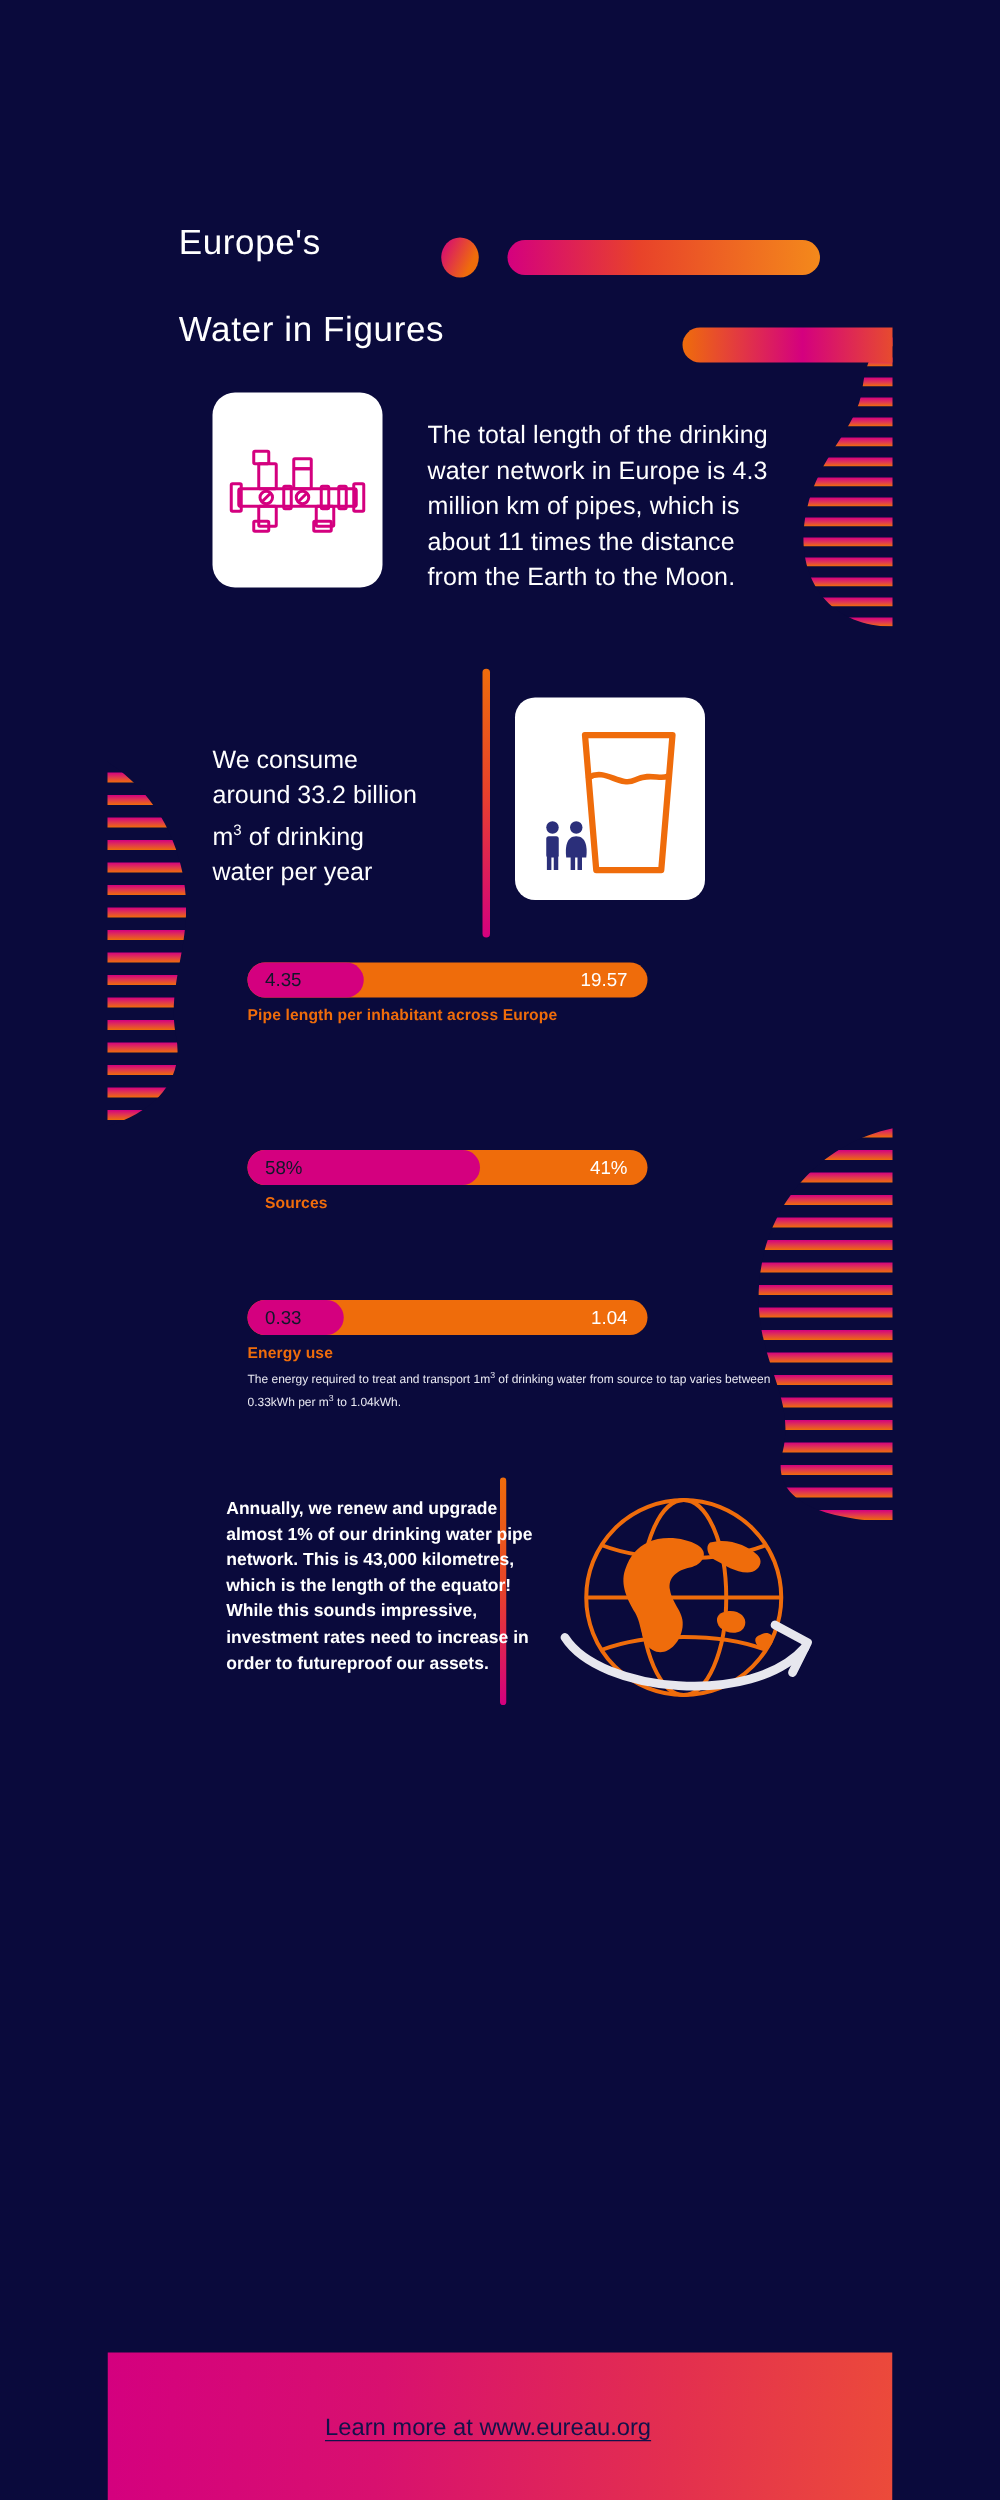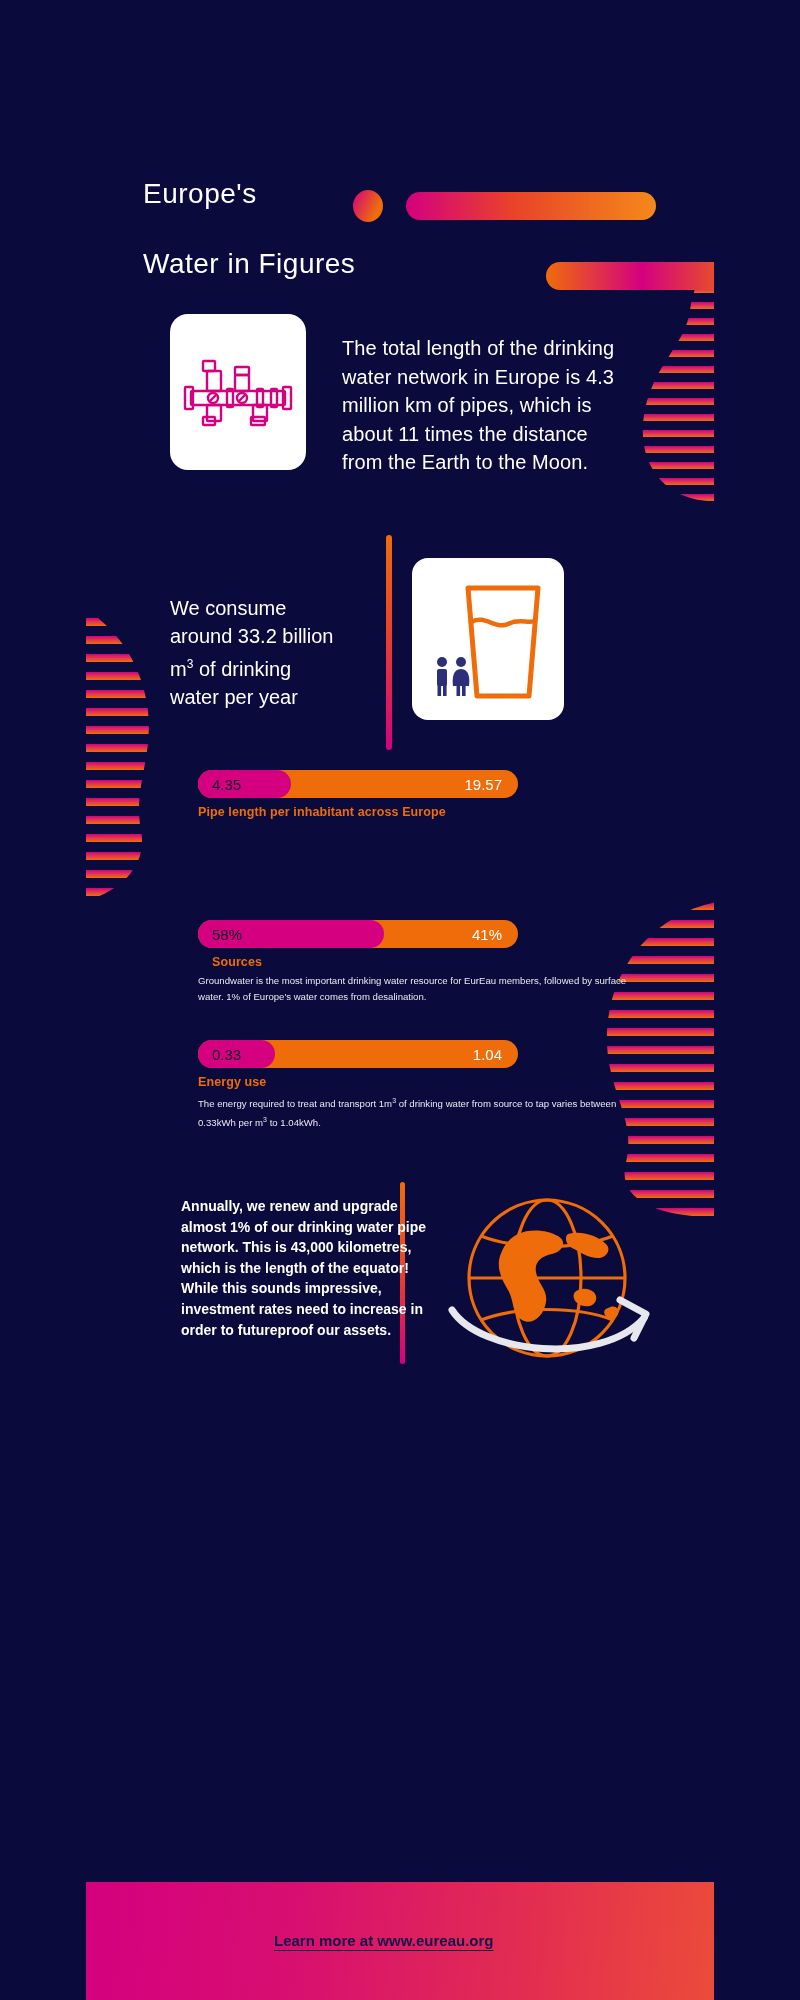--- a/index.html
+++ b/index.html
@@ -122,22 +122,22 @@
     position: absolute; left: 0; bottom: 0; width: 628px; height: 118px;
     background: linear-gradient(95deg, #d4007f 0%, #d8106f 35%, #e32f4f 72%, #ec4b3a 100%);
   }
   .logo-circle {
     position: absolute; left: 26px; top: -22px; width: 118px; height: 140px;
     background: #ffffff; border-radius: 50%;
     display: flex; flex-direction: column; align-items: center; justify-content: center;
   }
   .logo-name { color: #2b2f7a; font-size: 17px; font-weight: 400; margin-top: 2px; }
   .footer-link {
-    position: absolute; left: 188px; top: 50px;
-    color: #12124a; font-size: 15px; font-weight: bold;
+    position: absolute; left: 174px; top: 50px;
+    color: #12124a; font-size: 19px; font-weight: normal;
     text-decoration: underline; text-underline-offset: 4px;
   }
 </style>
 </head>
 <body style="background: rgb(10, 10, 60);">
 
 <div class="page">
 
   <div class="blob" style="left:530px; top:250px; width:120px; height:260px;">
     <svg class="blob-inner" viewBox="0 0 120 260" preserveAspectRatio="none" aria-hidden="true">
@@ -318,21 +318,20 @@
     <div class="stat-title">Pipe length per inhabitant across Europe</div>
   </div>
 
   <div class="stat" id="stat-sources">
     <div class="bar">
       <div class="left-seg" style="width:58%"></div>
       <span class="lval">58%</span>
       <span class="rval">41%</span>
     </div>
     <div class="stat-title indent">Sources</div>
-    <div class="stat-body">Groundwater is the most important drinking water resource for EurEau members, followed by surface water. 1% of Europe's water comes from desalination.</div>
   </div>
 
   <div class="stat" id="stat-energy">
     <div class="bar">
       <div class="left-seg" style="width:24%"></div>
       <span class="lval">0.33</span>
       <span class="rval">1.04</span>
     </div>
     <div class="stat-title">Energy use</div>
     <div class="stat-body">

